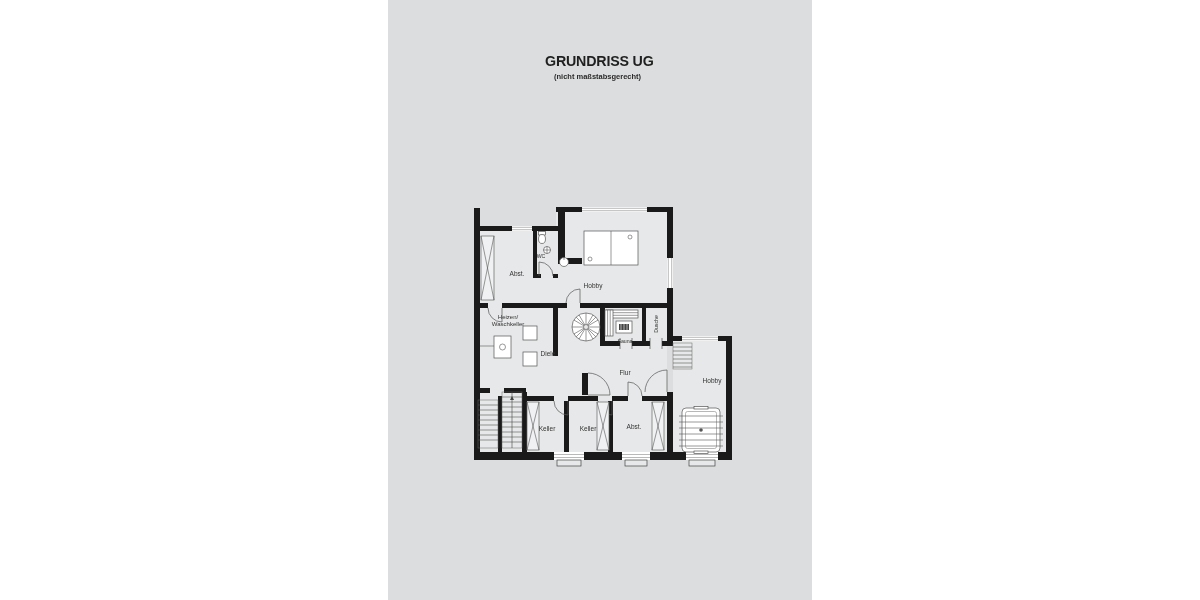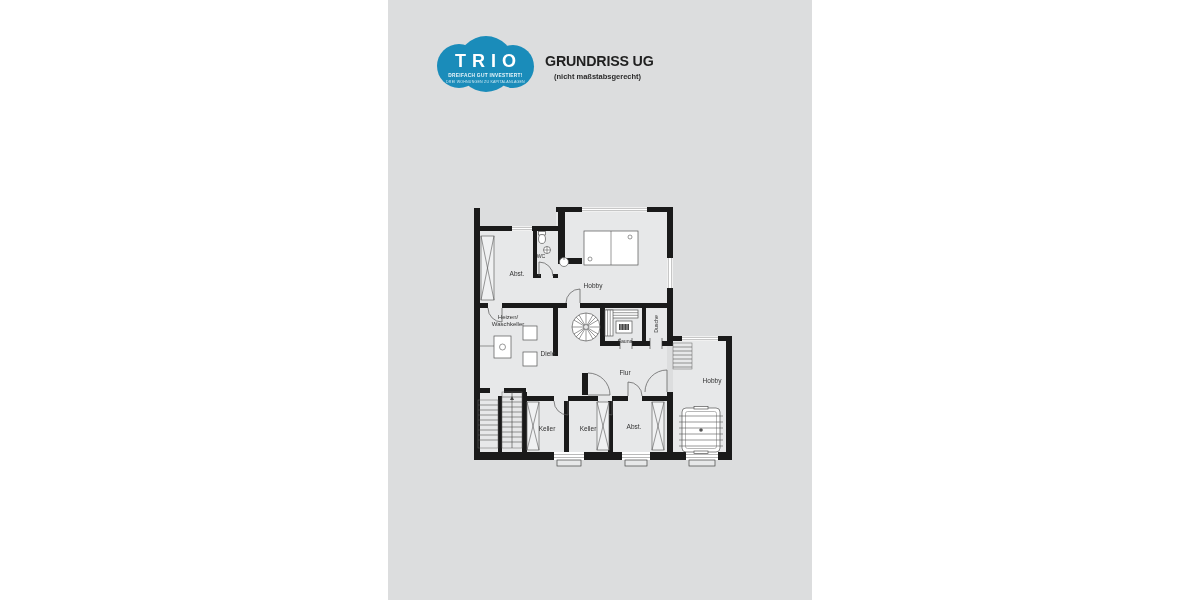--- a/index.html
+++ b/index.html
@@ -57,28 +57,20 @@
   .ln{stroke:#555;stroke-width:.6;fill:none;}
   .arc{stroke:#555;stroke-width:.7;fill:none;}
   .xx{fill:#f0f1f2;stroke:#666;stroke-width:.7;}
   .tick{stroke:#333;stroke-width:.6;}
 </style>
 </head>
 <body>
 
 <div class="page-panel">
 
-  <div class="logo">
-    <div class="c c1"></div>
-    <div class="c c3"></div>
-    <div class="c c2"></div>
-    <div class="brand">TRIO</div>
-    <div class="tag1">DREIFACH GUT INVESTIERT!</div>
-    <div class="tag2">DREI WOHNUNGEN ZU KAPITALANLAGEN</div>
-  </div>
 
   <div class="title">GRUNDRISS UG</div>
   <div class="subtitle">(nicht maßstabsgerecht)</div>
 
   <div class="plan">
     <svg width="268" height="276" viewBox="0 0 268 276">
 
       <g>
         <rect class="rm" x="10" y="35" width="78" height="221"></rect>
         <rect class="rm" x="86" y="16" width="111" height="96"></rect>

